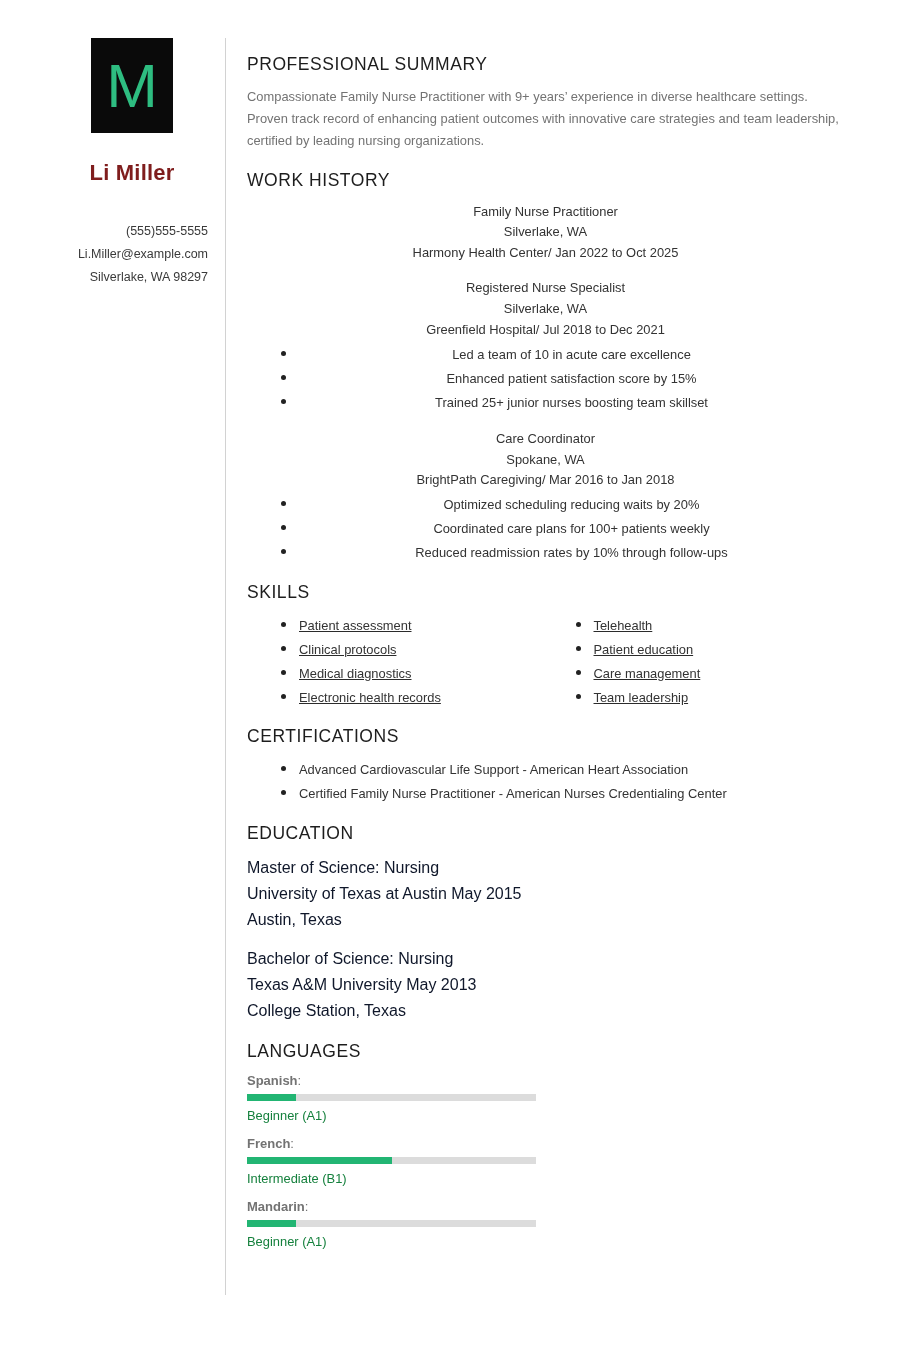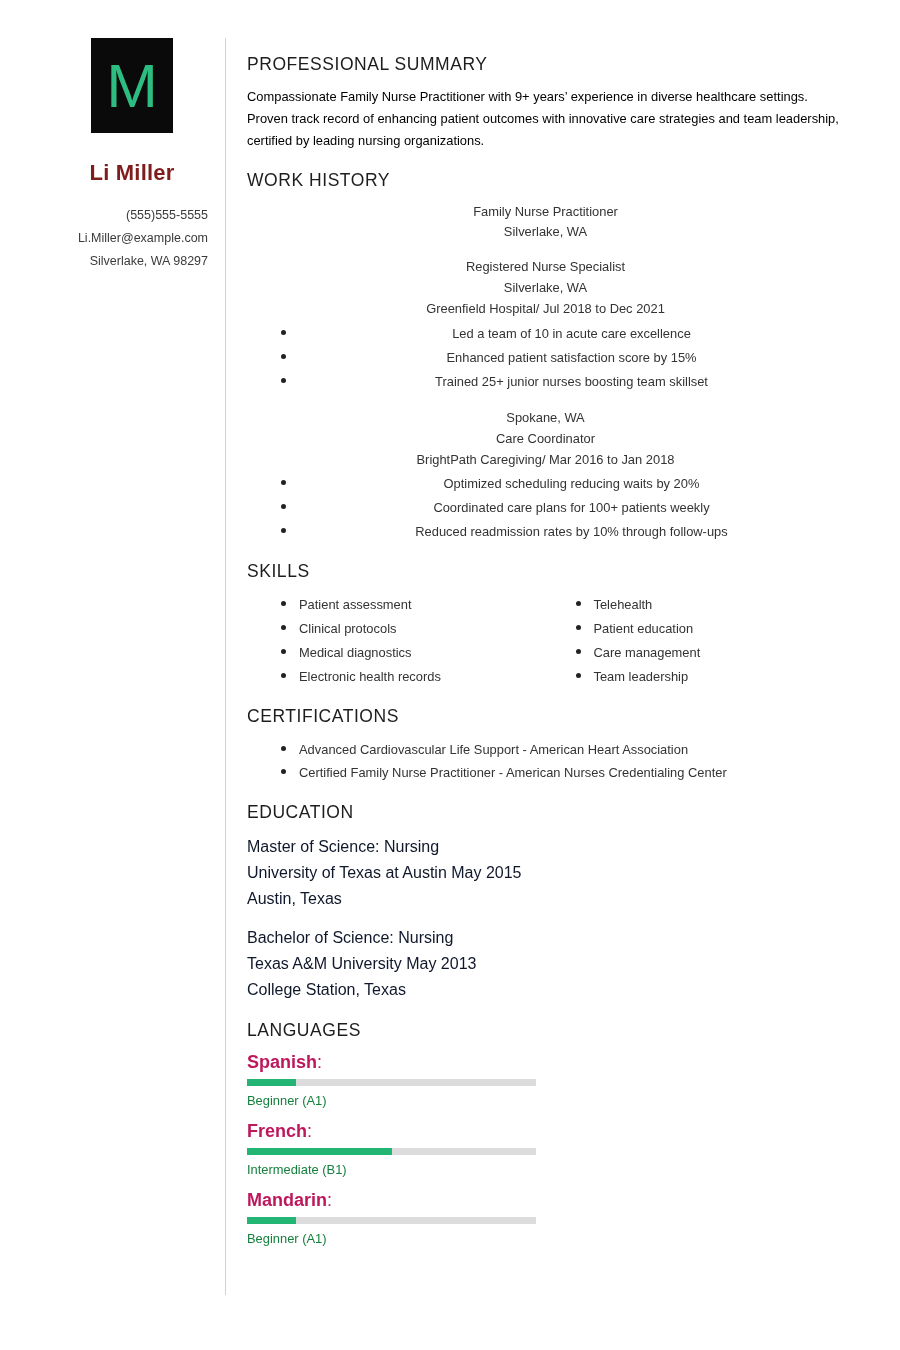--- a/index.html
+++ b/index.html
@@ -44,21 +44,21 @@
   }
   .full-name {
     margin-top: 27px;
     font-size: 22px;
     font-weight: bold;
     color: #7f1d1d;
     text-align: center;
     letter-spacing: 0.2px;
   }
   .contact {
-    margin-top: 18px;
+    margin-top: 34px;
     font-size: 12.5px;
     line-height: 1.82;
     color: #3a3a3a;
     text-align: right;
   }
   .contact div { word-break: break-all; }
 
   
   .divider {
     position: absolute;
@@ -80,21 +80,21 @@
     font-weight: normal;
     letter-spacing: 0.55px;
     color: #1d1d1d;
     margin: 0 0 11px 0;
     text-transform: uppercase;
   }
   .section { margin-bottom: 17px; }
   .summary-text {
     font-size: 12.9px;
     line-height: 1.72;
-    color: #000000;
+    color: #737373;
     margin: 0;
     max-width: 592px;
   }
   .job { margin-bottom: 14px; text-align: center; }
   .job-line {
     font-size: 12.9px;
     line-height: 1.62;
     color: #333;
   }
   ul.bullets {
@@ -116,20 +116,21 @@
     top: 8px;
     width: 5px; height: 5px;
     border-radius: 50%;
     background: #222;
   }
 
   
   .skills-grid {
     display: flex;
     gap: 0;
+    text-decoration: underline;
   }
   .skills-grid ul.bullets { width: 50%; margin-top: 0; }
   .skills-grid ul.bullets + ul.bullets { padding-left: 28px; }
 
   
   .edu-block { margin-bottom: 13px; }
   .edu-line {
     font-size: 16px;
     line-height: 1.62;
     color: #0f172a;
@@ -139,23 +140,23 @@
   .lang-grid {
     display: flex;
     flex-wrap: wrap;
     gap: 0 20px;
   }
   .lang-item {
     width: 289px;
     margin-bottom: 13px;
   }
   .lang-name {
-    font-size: 18px;
+    font-size: 13px;
     font-weight: bold;
-    color: #be185d;
+    color: #737373;
     margin-bottom: 6px;
   }
   .lang-name .colon { font-weight: normal; }
   .bar-track {
     width: 100%;
     height: 7px;
     background: #dcdcdc;
     position: relative;
     overflow: hidden;
   }
@@ -194,36 +195,37 @@
       <h2 class="section-title">PROFESSIONAL SUMMARY</h2>
       <p class="summary-text">Compassionate Family Nurse Practitioner with 9+ years’ experience in diverse healthcare settings. Proven track record of enhancing patient outcomes with innovative care strategies and team leadership, certified by leading nursing organizations.</p>
     </section>
 
     <section class="section">
       <h2 class="section-title">WORK HISTORY</h2>
 
       <div class="job">
         <div class="job-line">Family Nurse Practitioner</div>
         <div class="job-line">Silverlake, WA</div>
+        <div class="job-line">Harmony Health Center/ Jan 2022 to Oct 2025</div>
       </div>
 
       <div class="job">
         <div class="job-line">Registered Nurse Specialist</div>
         <div class="job-line">Silverlake, WA</div>
         <div class="job-line">Greenfield Hospital/ Jul 2018 to Dec 2021</div>
         <ul class="bullets">
           <li>Led a team of 10 in acute care excellence</li>
           <li>Enhanced patient satisfaction score by 15%</li>
           <li>Trained 25+ junior nurses boosting team skillset</li>
         </ul>
       </div>
 
       <div class="job">
+        <div class="job-line">Care Coordinator</div>
         <div class="job-line">Spokane, WA</div>
-        <div class="job-line">Care Coordinator</div>
         <div class="job-line">BrightPath Caregiving/ Mar 2016 to Jan 2018</div>
         <ul class="bullets">
           <li>Optimized scheduling reducing waits by 20%</li>
           <li>Coordinated care plans for 100+ patients weekly</li>
           <li>Reduced readmission rates by 10% through follow-ups</li>
         </ul>
       </div>
     </section>
 
     <section class="section">

